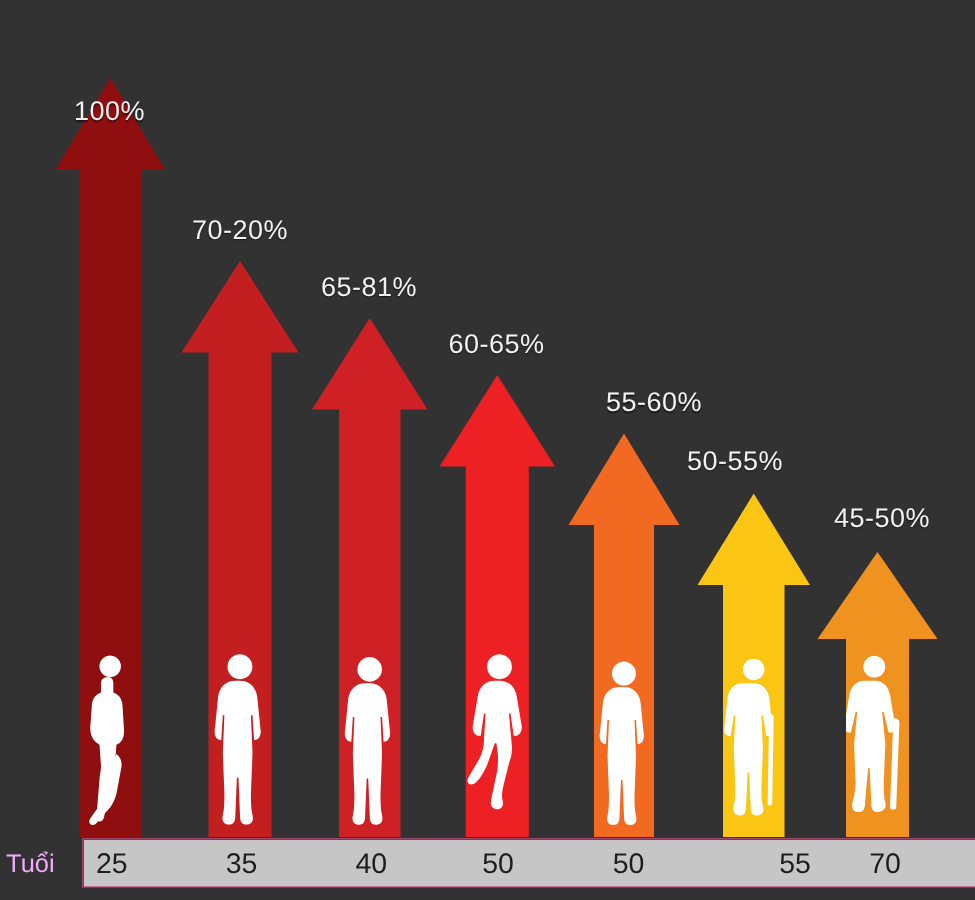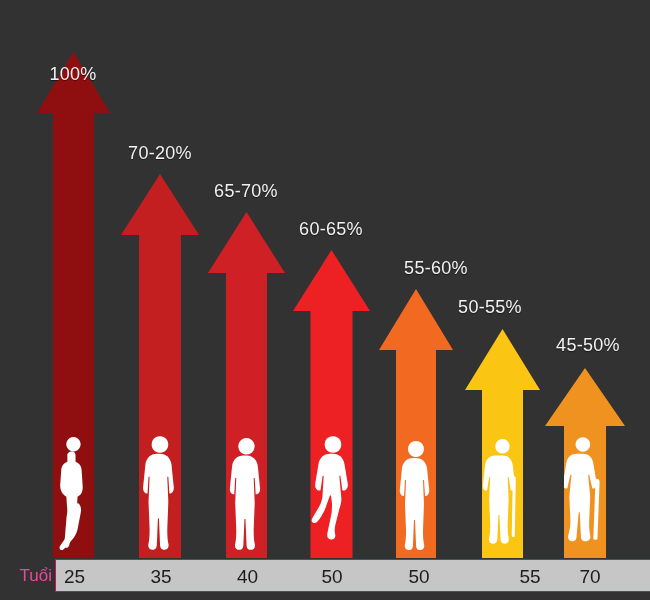--- a/index.html
+++ b/index.html
@@ -50,24 +50,24 @@
     line-height: 33px;
     color: #1d1d1d;
     font-size: 19px;
     text-align: center;
   }
   .axis-title {
     position: absolute;
     left: 4px;
     top: 562px;
     width: 48px;
-    color: #ec4899;
+    color: #f0abfc;
     font-size: 17px;
     line-height: 28px;
-    text-align: right;
+    text-align: left;
   }
   svg.arrow-svg { display: block; overflow: visible; }
 </style>
 </head>
 <body style="background: rgb(51, 50, 51);">
 
 <div id="chart-root">
 
   <div id="arrows-layer">
       <div class="arrow-group" style="left: 37px; top: 52px; width: 73px; height: 506px;">
@@ -175,18 +175,18 @@
         <div class="axis-tick" style="left: 161.5px; width: 60px;">40</div>
         <div class="axis-tick" style="left: 246px; width: 60px;">50</div>
         <div class="axis-tick" style="left: 333px; width: 60px;">50</div>
         <div class="axis-tick" style="left: 444px; width: 60px;">55</div>
         <div class="axis-tick" style="left: 504px; width: 60px;">70</div>
       </div>
   </div>
 
 <div class="arrow-label" style="left: 13px; top: 20px; width: 120px; margin-top: 44px;">100%</div>
     <div class="arrow-label" style="left: 100px; top: 143px; width: 120px;">70-20%</div>
-    <div class="arrow-label" style="left: 186px; top: 181px; width: 120px;">65-70%</div>
+    <div class="arrow-label" style="left: 186px; top: 181px; width: 120px;">65-81%</div>
     <div class="arrow-label" style="left: 271px; top: 219px; width: 120px;">60-65%</div>
     <div class="arrow-label" style="left: 376px; top: 258px; width: 120px;">55-60%</div>
     <div class="arrow-label" style="left: 430px; top: 297px; width: 120px;">50-55%</div>
     <div class="arrow-label" style="left: 528px; top: 335px; width: 120px;">45-50%</div>
   </div>
 
 </body></html>

